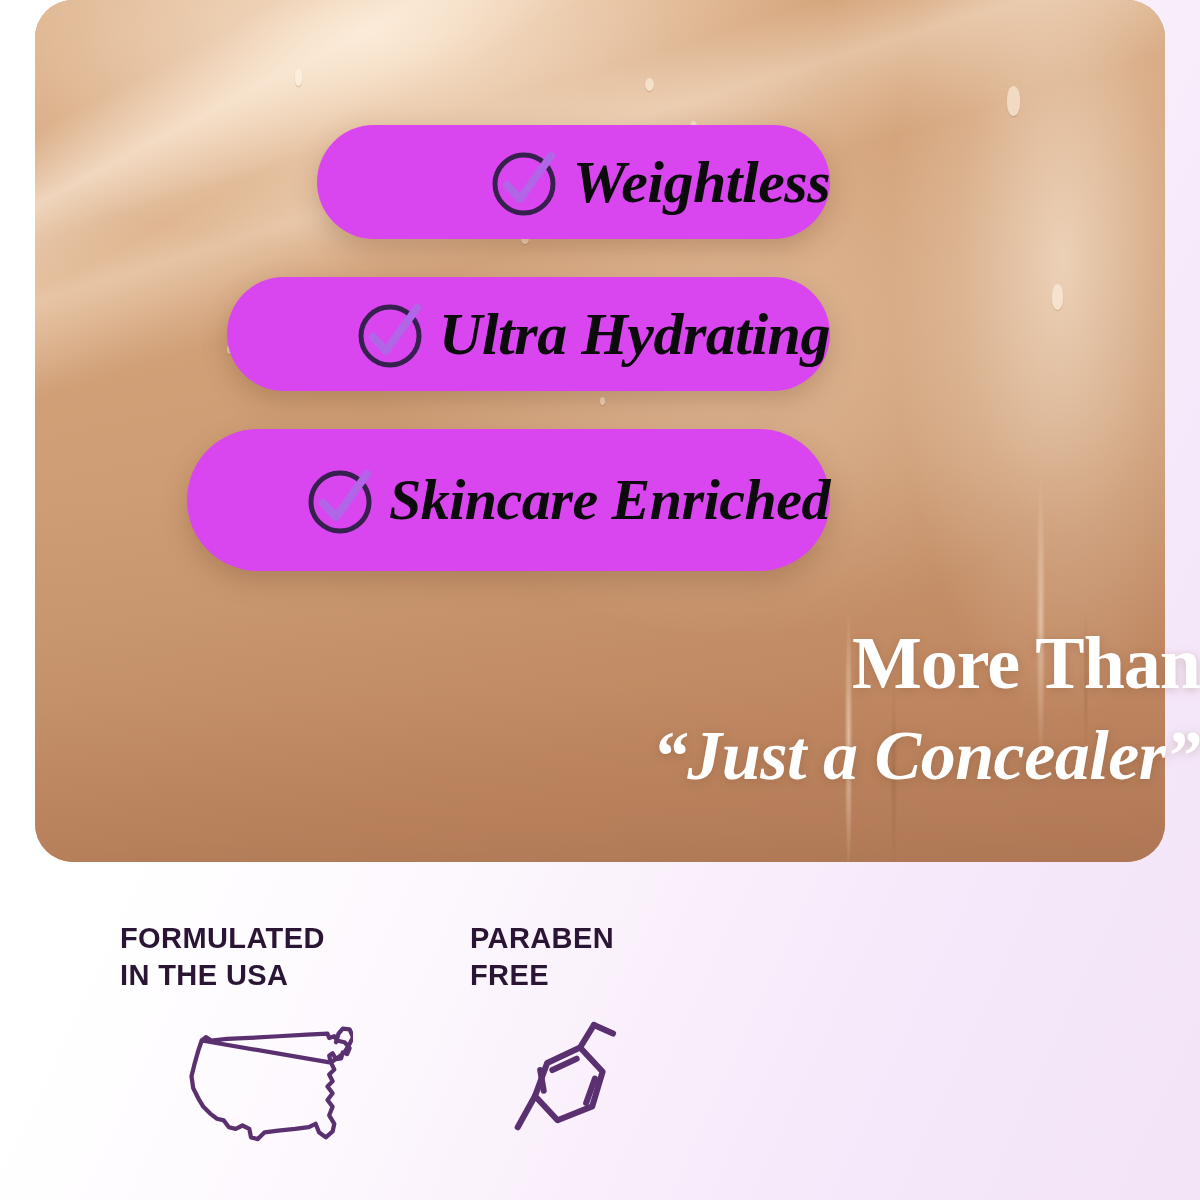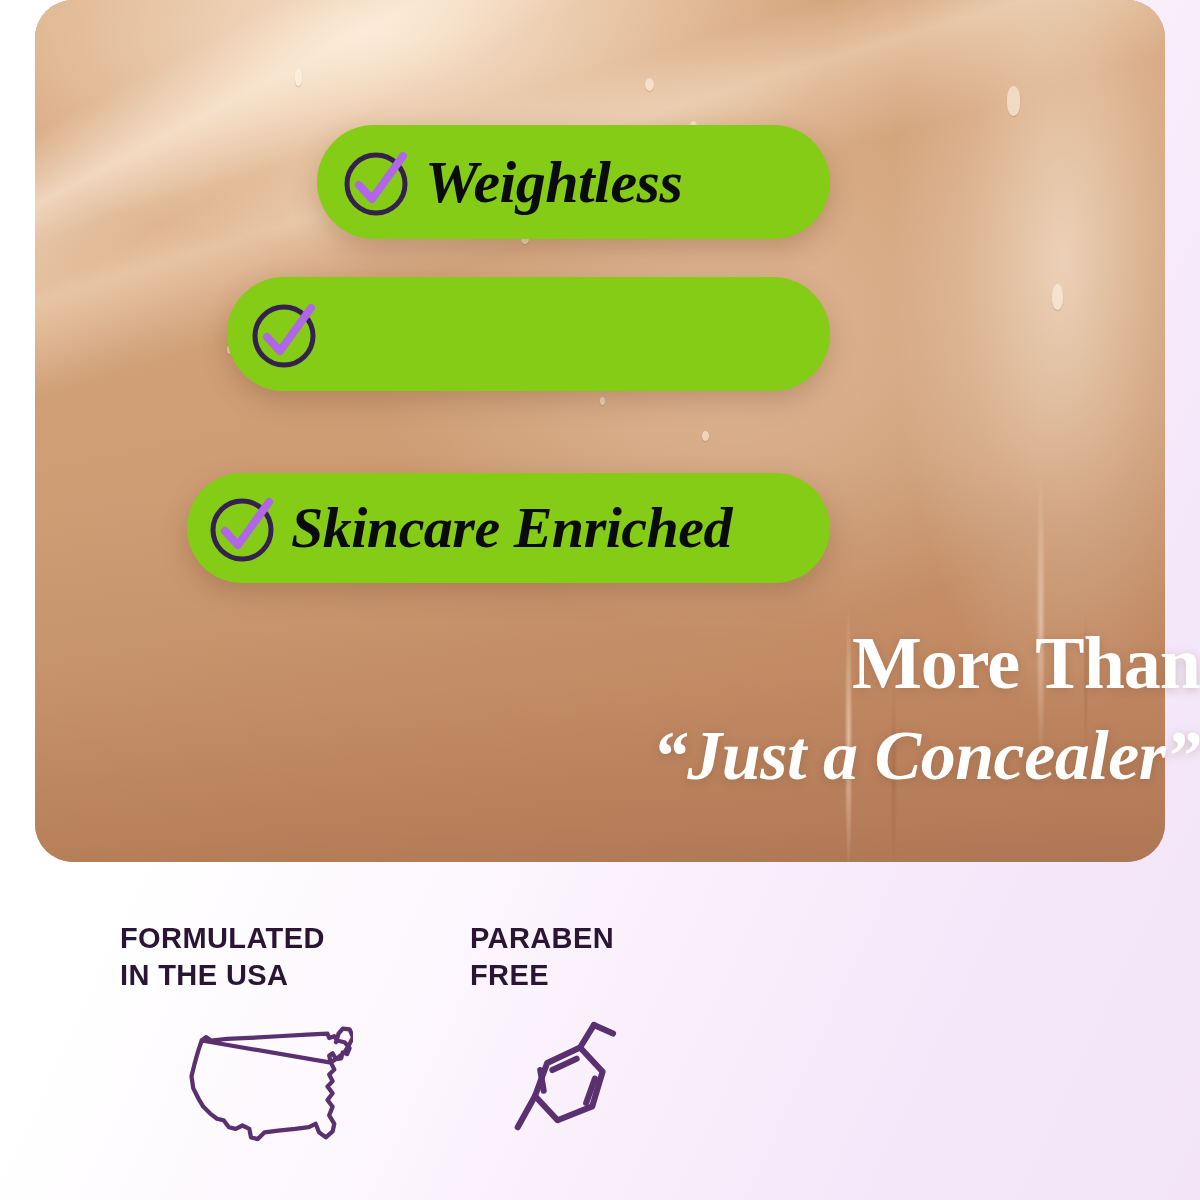--- a/index.html
+++ b/index.html
@@ -84,29 +84,30 @@
     box-shadow:0 1px 1px rgba(150,104,70,.35);
   }
 
   
   .pills {
     position:absolute;
     left:0; top:0; width:100%;
   }
   .pill {
     position:absolute;
-    background:#84cc16;
+    background:#d946ef;
     border-radius:999px;
     display:flex;
     align-items:center;
     box-shadow:0 10px 26px rgba(120,76,48,.30);
+    justify-content:flex-end;
   }
   .pill-1 { left:317px; top:125px;  width:513px; height:114px; padding-left:24px; }
   .pill-2 { left:227px; top:277px;  width:603px; height:114px; padding-left:22px; }
-  .pill-3 { left:187px; top:429px;  width:643px; height:110px; padding-left:20px;margin-top:44px; }
+  .pill-3 { left:187px; top:429px;  width:643px; height:142px; padding-left:20px; }
 
   .check-icon { flex:0 0 auto; width:74px; height:74px; display:block; }
   .pill-label {
     font-family:"Liberation Serif", serif;
     font-style:italic;
     font-weight:700;
     color:#0b0b0b;
     font-size:60px;
     line-height:1;
     letter-spacing:-0.5px;
@@ -207,20 +208,21 @@
       <path d="M18 40 L31 54 L62 11" fill="none" stroke="#b166e8" stroke-width="8" stroke-linecap="round" stroke-linejoin="round"></path>
     </svg>
     <span class="pill-label">Weightless</span>
   </div>
 
   <div class="pill pill-2">
     <svg class="check-icon" viewBox="0 0 74 74">
       <circle cx="35" cy="39" r="29" fill="none" stroke="#36204d" stroke-width="5"></circle>
       <path d="M18 40 L31 54 L62 11" fill="none" stroke="#b166e8" stroke-width="8" stroke-linecap="round" stroke-linejoin="round"></path>
     </svg>
+    <span class="pill-label">Ultra Hydrating</span>
   </div>
 
   <div class="pill pill-3">
     <svg class="check-icon" viewBox="0 0 74 74">
       <circle cx="35" cy="39" r="29" fill="none" stroke="#36204d" stroke-width="5"></circle>
       <path d="M18 40 L31 54 L62 11" fill="none" stroke="#b166e8" stroke-width="8" stroke-linecap="round" stroke-linejoin="round"></path>
     </svg>
     <span class="pill-label">Skincare Enriched</span>
   </div>
 </div>

